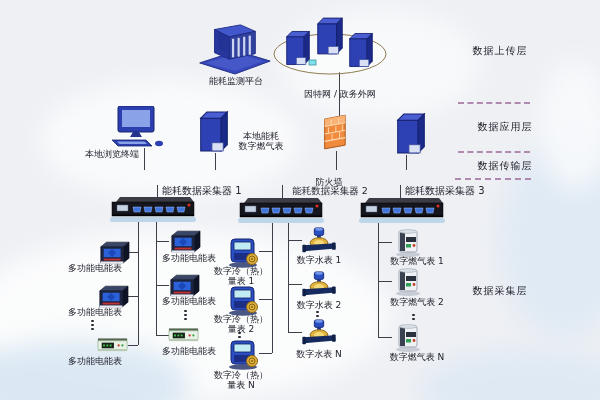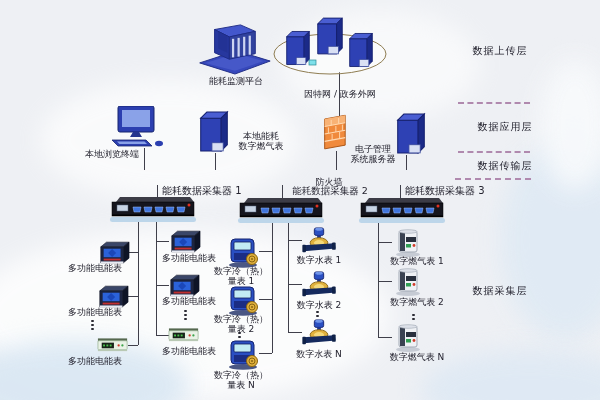--- a/index.html
+++ b/index.html
@@ -181,24 +181,20 @@
   <svg class="icon" style="left:320px;top:114px" width="28" height="38" viewBox="0 0 30 40">
       <use href="#sym-firewall"></use>
     </svg>
   <div class="vline" style="left:336px;top:151px;height:19px;"></div>
   <div class="lbl" style="left:308px;top:149px;width:42px;margin-top:28px;">防火墙</div>
 
   <svg class="icon" style="left:392px;top:110px" width="38" height="47" viewBox="0 0 34 46">
       <use href="#sym-tower"></use>
     </svg>
   <div class="vline" style="left:406px;top:155px;height:15px;"></div>
-  <div class="lbl lbl2" style="left:344px;top:144px;width:58px;">
-    <span>电子管理</span><br>
-    <span>系统服务器</span>
-  </div>
 
 
   <div class="vline" style="left:157px;top:185px;height:14px;"></div>
   <div class="vline" style="left:282px;top:185px;height:15px;"></div>
   <div class="vline" style="left:400px;top:185px;height:15px;"></div>
 
   <div class="lbl" style="left:162px;top:186px;width:86px;text-align:left;font-size:10px;">能耗数据采集器 1</div>
   <div class="lbl" style="left:287px;top:186px;width:86px;text-align:center;font-size:9.5px;">能耗数据采集器 2</div>
   <div class="lbl" style="left:405px;top:186px;width:86px;text-align:left;font-size:10px;">能耗数据采集器 3</div>
 

